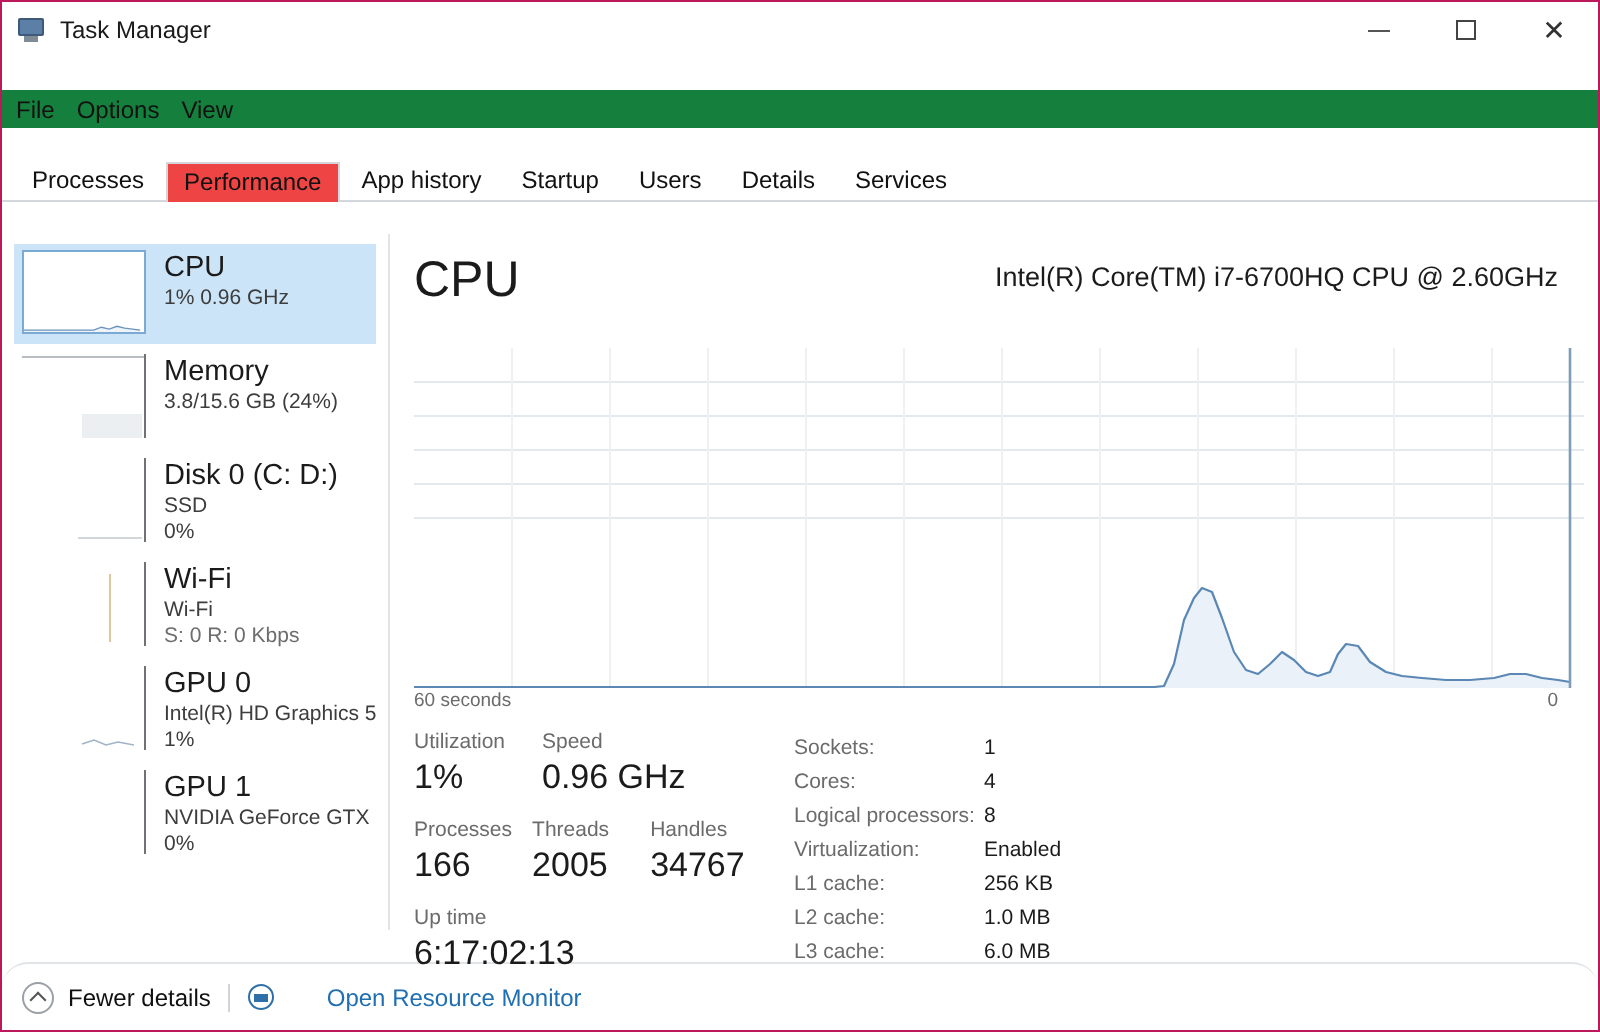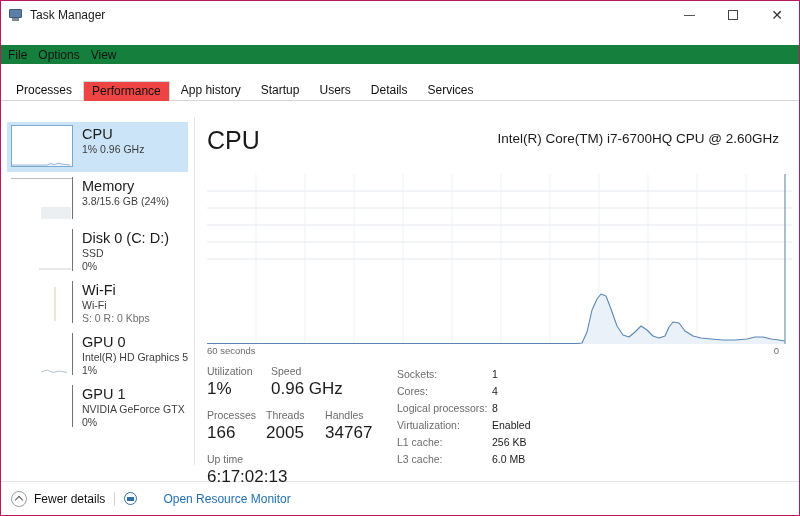--- a/index.html
+++ b/index.html
@@ -157,21 +157,21 @@
   .info-row { display: flex; line-height: 17px; }
   .info-key { width: 95px; flex: 0 0 95px; font-size: 10.5px; color: #6b6b6b; white-space: nowrap; }
   .info-val { font-size: 10.5px; color: #1b1b1b; white-space: nowrap; }
 
   
   #statusbar {
     height: 34px; flex: 0 0 34px;
     border-top: 1px solid #e2e5e8;
     background: #ffffff;
     display: flex; align-items: center;
-    padding-left: 10px; gap: 9px;
+    padding-left: 10px; gap: 9px; border-radius: 13px;
   }
   #fewer-details { display: flex; align-items: center; gap: 7px; cursor: default; }
   #chevron-circle {
     width: 16px; height: 16px; border-radius: 50%;
     border: 1px solid #9aa0a6;
     display: flex; align-items: center; justify-content: center;
   }
   #chevron-circle .ch {
     width: 6px; height: 6px;
     border-left: 1px solid #555; border-top: 1px solid #555;
@@ -412,20 +412,24 @@
           </div>
           <div class="info-row">
             <span class="info-key">Virtualization:</span>
             <span class="info-val">Enabled</span>
           </div>
           <div class="info-row">
             <span class="info-key">L1 cache:</span>
             <span class="info-val">256 KB</span>
           </div>
           <div class="info-row">
+            <span class="info-key">L2 cache:</span>
+            <span class="info-val">1.0 MB</span>
+          </div>
+          <div class="info-row">
             <span class="info-key">L3 cache:</span>
             <span class="info-val">6.0 MB</span>
           </div>
         </div>
 
       </div>
     </div>
   </div>
 
   <div id="statusbar">

